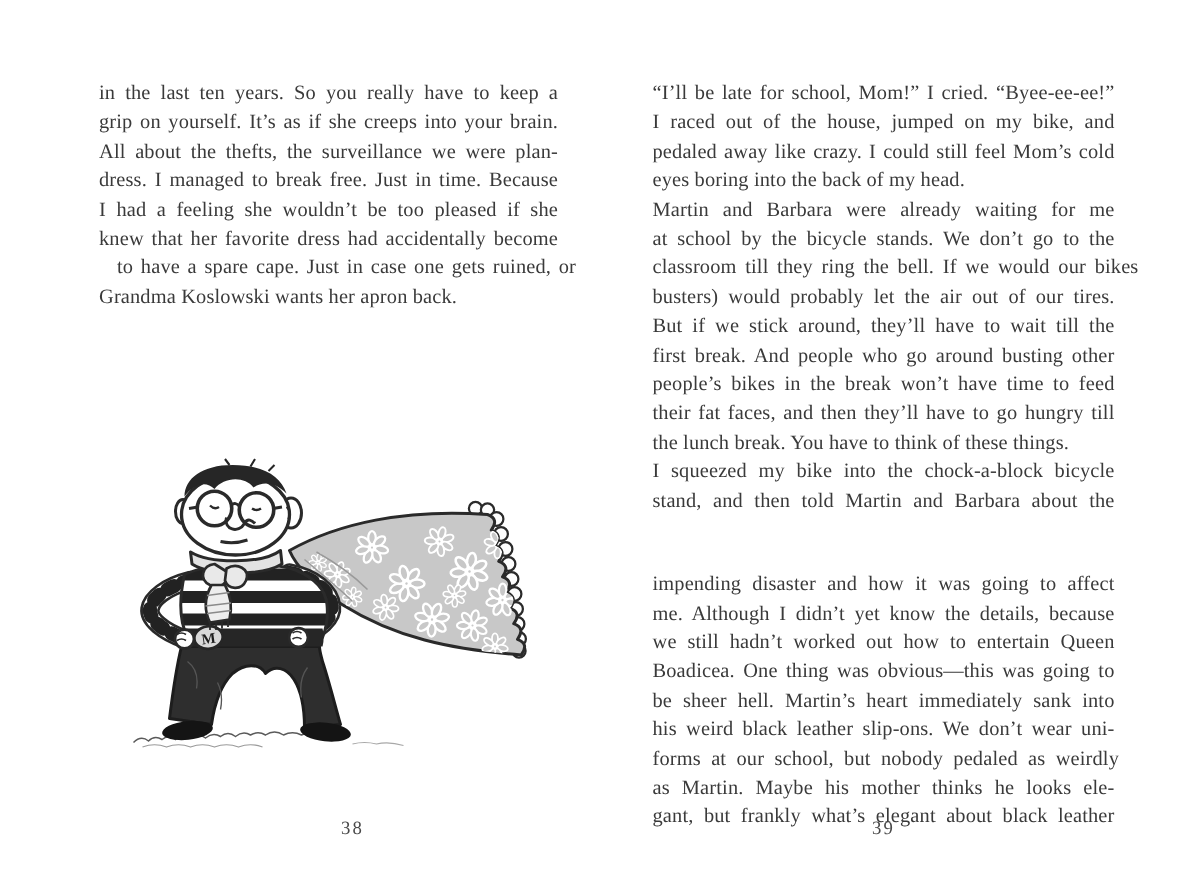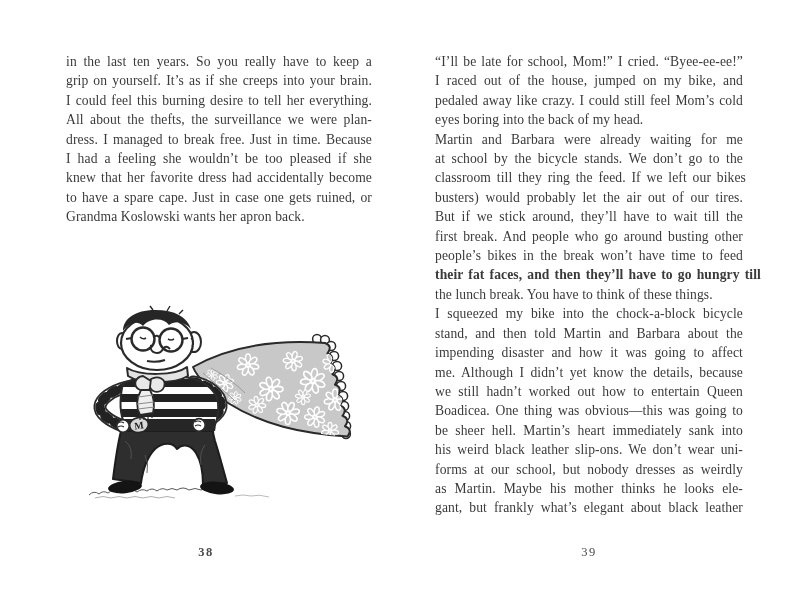--- a/index.html
+++ b/index.html
@@ -13,41 +13,40 @@
     font-size:13.6px;line-height:19.4px;letter-spacing:0.1px;
   }
   .text-col.left{left:66px;width:306px;}
   .text-col.right{left:435px;width:308px;}
   .line{display:block;white-space:nowrap;overflow:visible;}
   .line span{display:inline;}
   .pagenum{
     position:absolute;top:545px;text-align:center;
     font-size:12.5px;letter-spacing:1.5px;color:#4a4a4a;
   }
-  .pagenum.left{left:53px;width:306px;font-weight:bold;}
+  .pagenum.left{left:82px;width:306px;}
   .pagenum.right{left:435px;width:308px;}
   .illus{position:absolute;left:85px;top:305px;width:280px;height:200px;margin:0;}
   .illus svg{display:block;width:280px;height:200px;}
 </style>
 </head>
 <body>
 
 <div class="spread">
 
   <section>
     <div class="text-col left">
 
     <div class="line" style="word-spacing: 3.1946px;"><span>in the last ten years. So you really have to keep a</span></div>
         <div class="line" style="word-spacing: 1.575px;"><span>grip on yourself. It’s as if she creeps into your brain.</span></div>
-        <div class="line" style="word-spacing: 1.5px;"><span>I could feel this burning desire to tell her everything.</span></div>
         <div class="line" style="word-spacing: 2.91992px;"><span>All about the thefts, the surveillance we were plan-</span></div>
         <div class="line" style="word-spacing: 1.70312px;"><span>dress. I managed to break free. Just in time. Because</span></div>
         <div class="line" style="word-spacing: 3.47344px;"><span>I had a feeling she wouldn’t be too pleased if she</span></div>
         <div class="line" style="word-spacing: 1.72098px;"><span>knew that her favorite dress had accidentally become</span></div>
-        <div class="line" style="word-spacing: 1.625px;"><span>to have a spare cape. Just in case one gets ruined, or</span></div>
+        <div class="line" style="word-spacing: 1.625px; margin-left: 12px;"><span>to have a spare cape. Just in case one gets ruined, or</span></div>
         <div class="line no-just"><span>Grandma Koslowski wants her apron back.</span></div>
       </div>
 
     <figure class="illus" aria-label="Black-and-white cartoon of a grumpy boy with round glasses, big ears and a bowl haircut, wearing a striped shirt, knotted scarf and a belt with an M buckle, standing hands on hips on a sketchy patch of grass while a large flower-patterned cape with a ruffled edge billows out to his right.">
       <svg viewBox="0 0 280 200" xmlns="http://www.w3.org/2000/svg">
         <defs>
           <clipPath id="capeClip">
             <path d="M 108 62 C 140 44, 185 34, 240 38
                      q 8 3 2.5 10.4 q 8 3 2.5 10.4 q 8 3 2.5 10.4 q 8 3 2.5 10.4 q 8 3 2.5 10.4
                      q 8 3 2.5 10.4 q 8 3 2.5 10.4 q 8 3 2.5 10.4 q 8 3 2.5 10.4
@@ -189,35 +188,35 @@
 
   <section>
     <div class="text-col right">
 
     <div class="line" style="word-spacing: 1.59375px;"><span>“I’ll be late for school, Mom!” I cried. “Byee-ee-ee!”</span></div>
         <div class="line" style="word-spacing: 3.66719px;"><span>I raced out of the house, jumped on my bike, and</span></div>
         <div class="line" style="word-spacing: 1.25694px;"><span>pedaled away like crazy. I could still feel Mom’s cold</span></div>
         <div class="line no-just"><span>eyes boring into the back of my head.</span></div>
         <div class="line" style="word-spacing: 5.75893px;"><span>Martin and Barbara were already waiting for me</span></div>
         <div class="line" style="word-spacing: 3.00156px;"><span>at school by the bicycle stands. We don’t go to the</span></div>
-        <div class="line" style="word-spacing: 2.27656px;"><span>classroom till they ring the feed. If we left our bikes</span></div>
+        <div class="line" style="word-spacing: 2.27656px;"><span>classroom till they ring the bell. If we would our bikes</span></div>
         <div class="line" style="word-spacing: 3.17882px;"><span>busters) would probably let the air out of our tires.</span></div>
         <div class="line" style="word-spacing: 3.125px;"><span>But if we stick around, they’ll have to wait till the</span></div>
         <div class="line" style="word-spacing: 2.32617px;"><span>first break. And people who go around busting other</span></div>
         <div class="line" style="word-spacing: 2.85417px;"><span>people’s bikes in the break won’t have time to feed</span></div>
-        <div class="line" style="word-spacing: 1.5875px; font-weight: bold;"><span>their fat faces, and then they’ll have to go hungry till</span></div>
+        <div class="line" style="word-spacing: 1.5875px;"><span>their fat faces, and then they’ll have to go hungry till</span></div>
         <div class="line no-just"><span>the lunch break. You have to think of these things.</span></div>
         <div class="line" style="word-spacing: 4.20536px;"><span>I squeezed my bike into the chock-a-block bicycle</span></div>
         <div class="line" style="word-spacing: 4.14844px;"><span>stand, and then told Martin and Barbara about the</span></div>
-        <div class="line" style="word-spacing: 4.03516px;"><span>impending disaster and how it was going to affect</span></div>
+        <div class="line" style="word-spacing: 4.03516px; margin-top: 36px;"><span>impending disaster and how it was going to affect</span></div>
         <div class="line" style="word-spacing: 2.87695px;"><span>me. Although I didn’t yet know the details, because</span></div>
         <div class="line" style="word-spacing: 3.75195px;"><span>we still hadn’t worked out how to entertain Queen</span></div>
         <div class="line" style="word-spacing: 2.09152px;"><span>Boadicea. One thing was obvious—this was going to</span></div>
         <div class="line" style="word-spacing: 3.79464px;"><span>be sheer hell. Martin’s heart immediately sank into</span></div>
         <div class="line" style="word-spacing: 2.70508px;"><span>his weird black leather slip-ons. We don’t wear uni-</span></div>
-        <div class="line" style="word-spacing: 3.37695px;"><span>forms at our school, but nobody dresses as weirdly</span></div>
+        <div class="line" style="word-spacing: 3.37695px;"><span>forms at our school, but nobody pedaled as weirdly</span></div>
         <div class="line" style="word-spacing: 4.53516px;"><span>as Martin. Maybe his mother thinks he looks ele-</span></div>
         <div class="line" style="word-spacing: 3.45982px;"><span>gant, but frankly what’s elegant about black leather</span></div>
       </div>
     <div class="pagenum right">39</div>
   </section>
 
 </div>
 
 </body></html>

